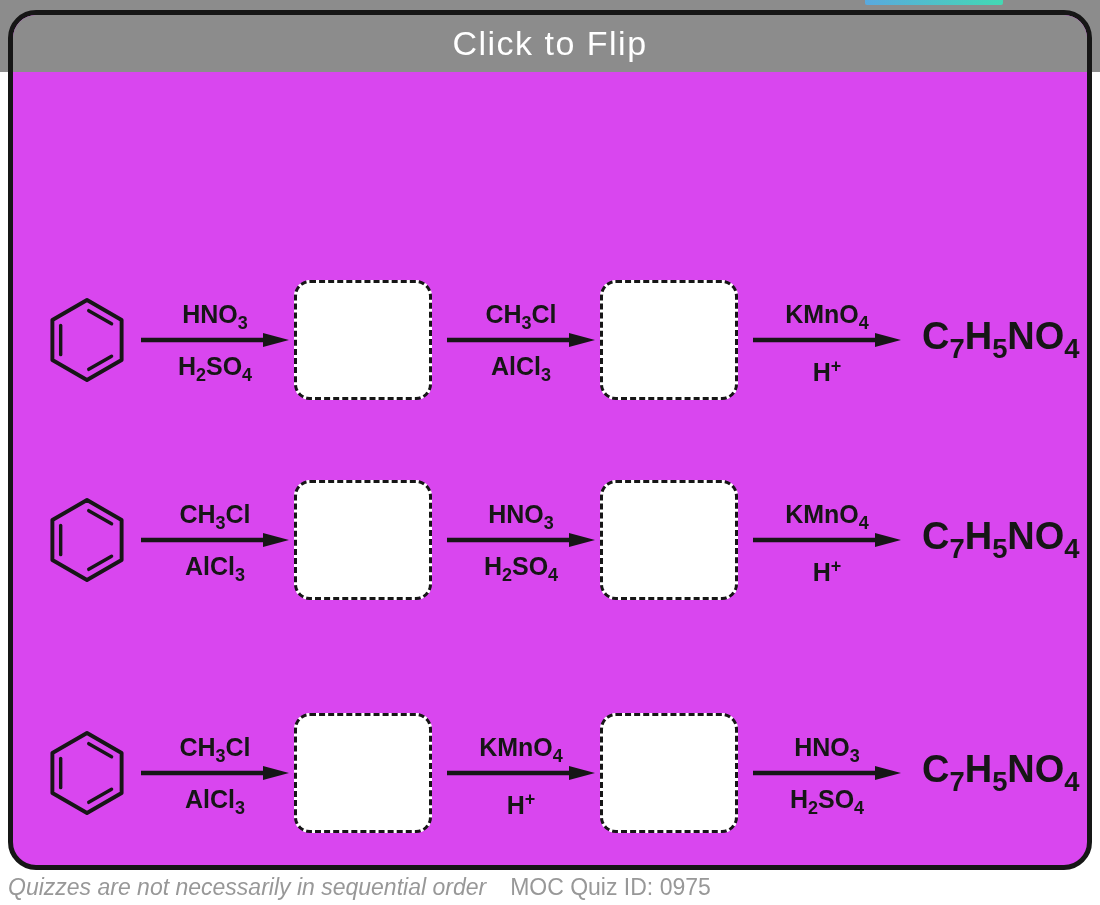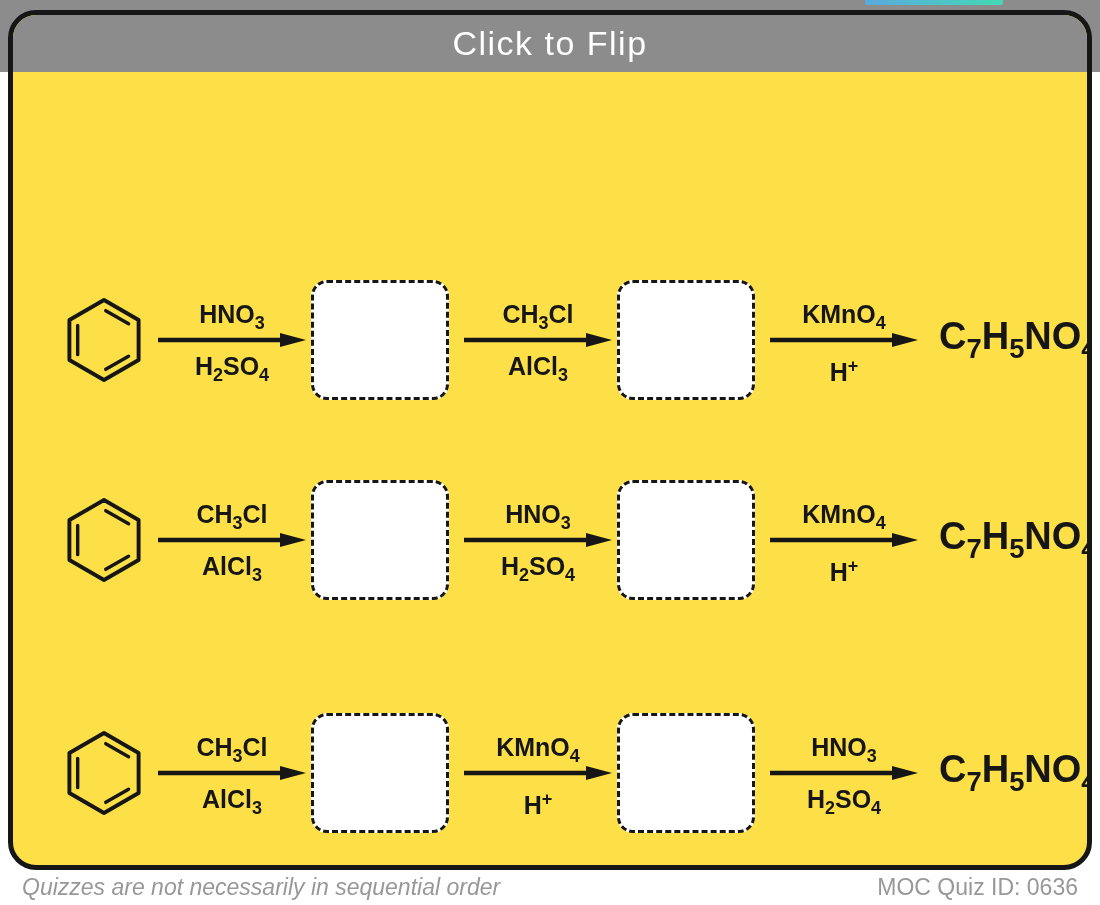--- a/index.html
+++ b/index.html
@@ -14,36 +14,36 @@
     background:var(--header-bg,#8c8c8c);z-index:1;
   }
   .teal-bar{
     position:absolute;top:0;left:865px;width:138px;height:5px;
     background:linear-gradient(90deg,var(--teal-left,#5aa9de),var(--teal-right,#44d9b3));
     border-radius:0 0 2px 2px;z-index:4;
   }
   .card{
     position:absolute;left:8px;top:10px;width:1084px;height:860px;
     box-sizing:border-box;border:5px solid var(--ink,#161616);
-    border-radius:28px;background:#fde047;z-index:2;overflow:hidden;cursor:pointer;
+    border-radius:28px;background:#d946ef;z-index:2;overflow:hidden;cursor:pointer;
   }
   .card-header{
     height:57px;background:var(--header-bg,#8c8c8c);
     display:flex;align-items:center;justify-content:center;
   }
   .card-title{
     color:#ffffff;font-size:34px;font-weight:400;letter-spacing:1.5px;
   }
   .instructions{
     position:absolute;left:14px;top:138px;
     font-size:23px;line-height:28px;color:var(--ink,#161616);
   }
   .bold{font-weight:700;}
   .row{
-    position:absolute;left:52px;height:134px;
+    position:absolute;left:35px;height:134px;
     display:flex;align-items:center;text-align:right;
   }
   .benzene{width:78px;height:88px;flex:0 0 auto;}
   .benzene polygon{fill:none;stroke:var(--ink,#161616);stroke-width:4;stroke-linejoin:round;}
   .benzene line{stroke:var(--ink,#161616);stroke-width:3.5;stroke-linecap:round;}
   .step{
     display:flex;flex-direction:column;align-items:center;
     width:150px;margin:0 4px 0 14px;flex:0 0 auto;
   }
   .reagent{
@@ -59,21 +59,21 @@
     width:138px;height:120px;box-sizing:border-box;flex:0 0 auto;
     border:3.5px dashed var(--ink,#161616);border-radius:16px;margin:0;
     background:#ffffff;
   }
   .product{
     font-weight:700;font-size:38px;margin-left:16px;white-space:nowrap;
     color:var(--ink,#161616);
   }
   .footer{
     position:absolute;left:0;top:874px;width:1100px;box-sizing:border-box;
-    display:flex;justify-content:space-between;padding:0 22px;
+    display:flex;justify-content:flex-start;padding:0 8px;
     font-size:23px;color:var(--footer-text,#989898);z-index:1;gap:24px;
   }
   .footer-left{font-style:italic;}
 </style>
 </head>
 <body>
 
 <div class="top-band"></div>
 <div class="teal-bar"></div>
 
@@ -187,14 +187,14 @@
           <polygon points="122,2 148,9 122,16"></polygon>
         </svg>
       <div class="reagent">H<sub>2</sub>SO<sub>4</sub></div>
     </div>
     <div class="product">C<sub>7</sub>H<sub>5</sub>NO<sub>4</sub></div>
   </div>
 </div>
 
 <div class="footer">
   <span class="footer-left">Quizzes are not necessarily in sequential order</span>
-  <span class="footer-right">MOC Quiz ID: 0636</span>
+  <span class="footer-right">MOC Quiz ID: 0975</span>
 </div>
 
 </body></html>

